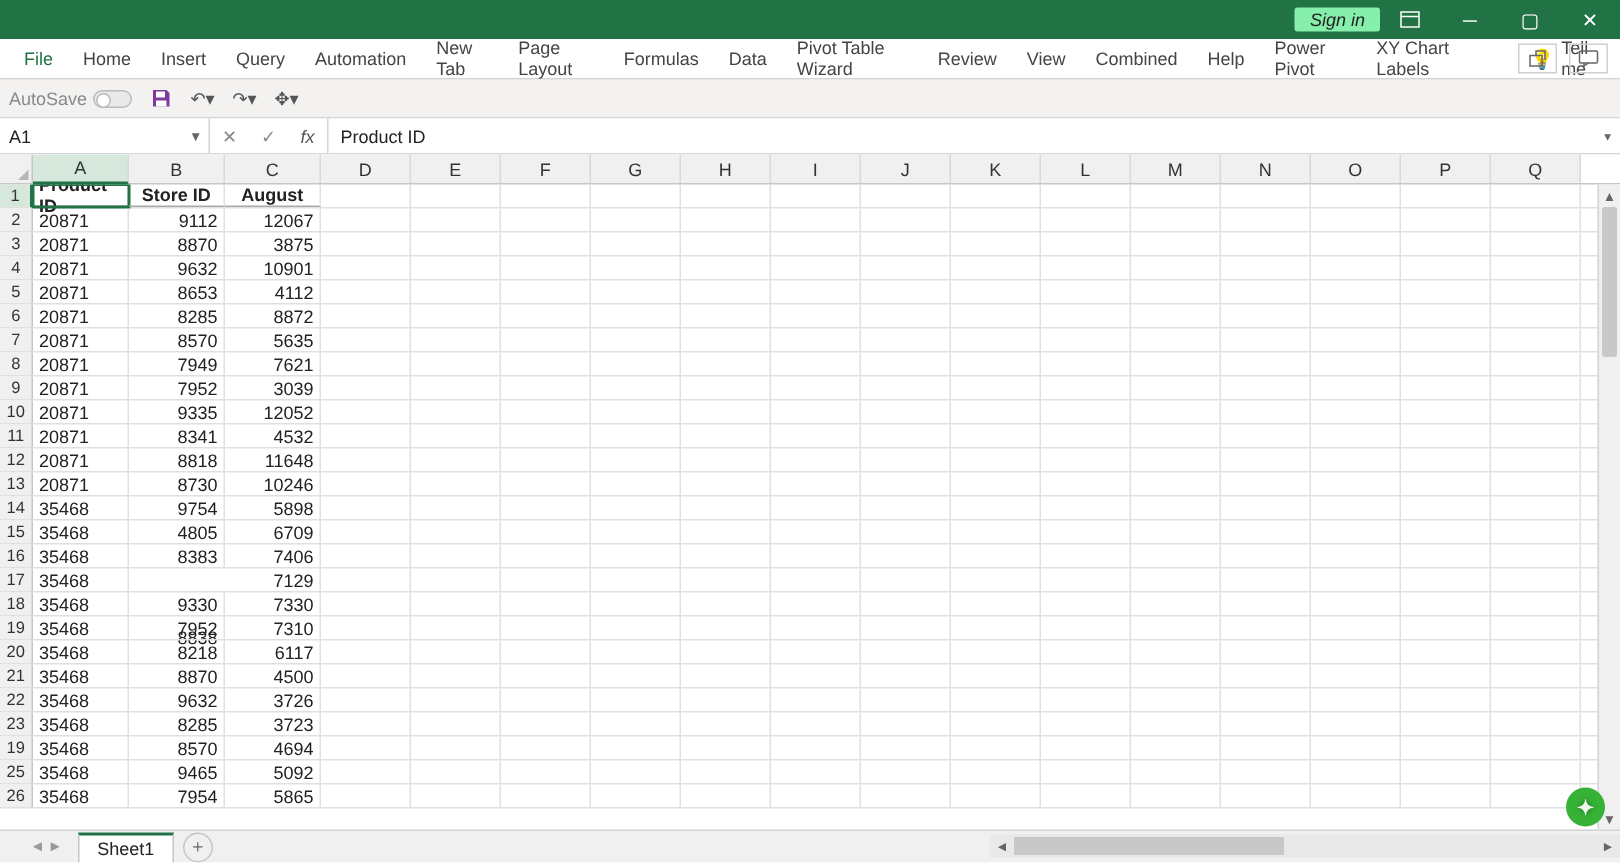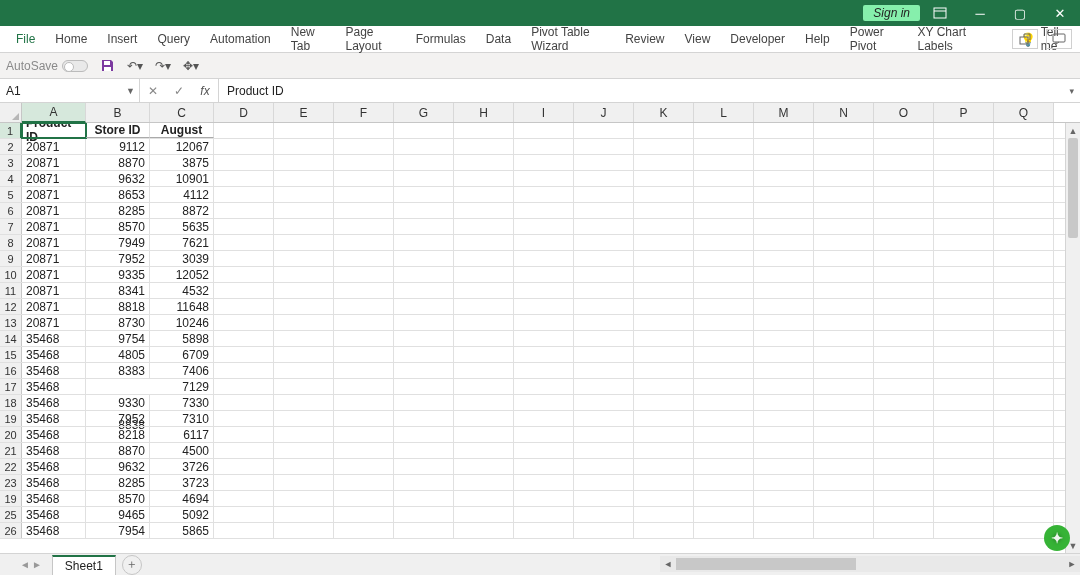--- a/index.html
+++ b/index.html
@@ -354,21 +354,21 @@
     <div class="tab-item">Insert</div>
     <div class="tab-item">Query</div>
     <div class="tab-item">Automation</div>
     <div class="tab-item">New Tab</div>
     <div class="tab-item">Page Layout</div>
     <div class="tab-item">Formulas</div>
     <div class="tab-item">Data</div>
     <div class="tab-item">Pivot Table Wizard</div>
     <div class="tab-item">Review</div>
     <div class="tab-item">View</div>
-    <div class="tab-item">Developer</div>
+    <div class="tab-item">Combined</div>
     <div class="tab-item">Help</div>
     <div class="tab-item">Power Pivot</div>
     <div class="tab-item">XY Chart Labels</div>
     <div class="tab-item tell-me">
       <span style="font-size:13px;color:#666;">💡</span>
       <span>Tell me</span>
     </div>
     <div class="right-tools">
     <div class="tool">
       <svg width="12" height="12" viewBox="0 0 12 12">

